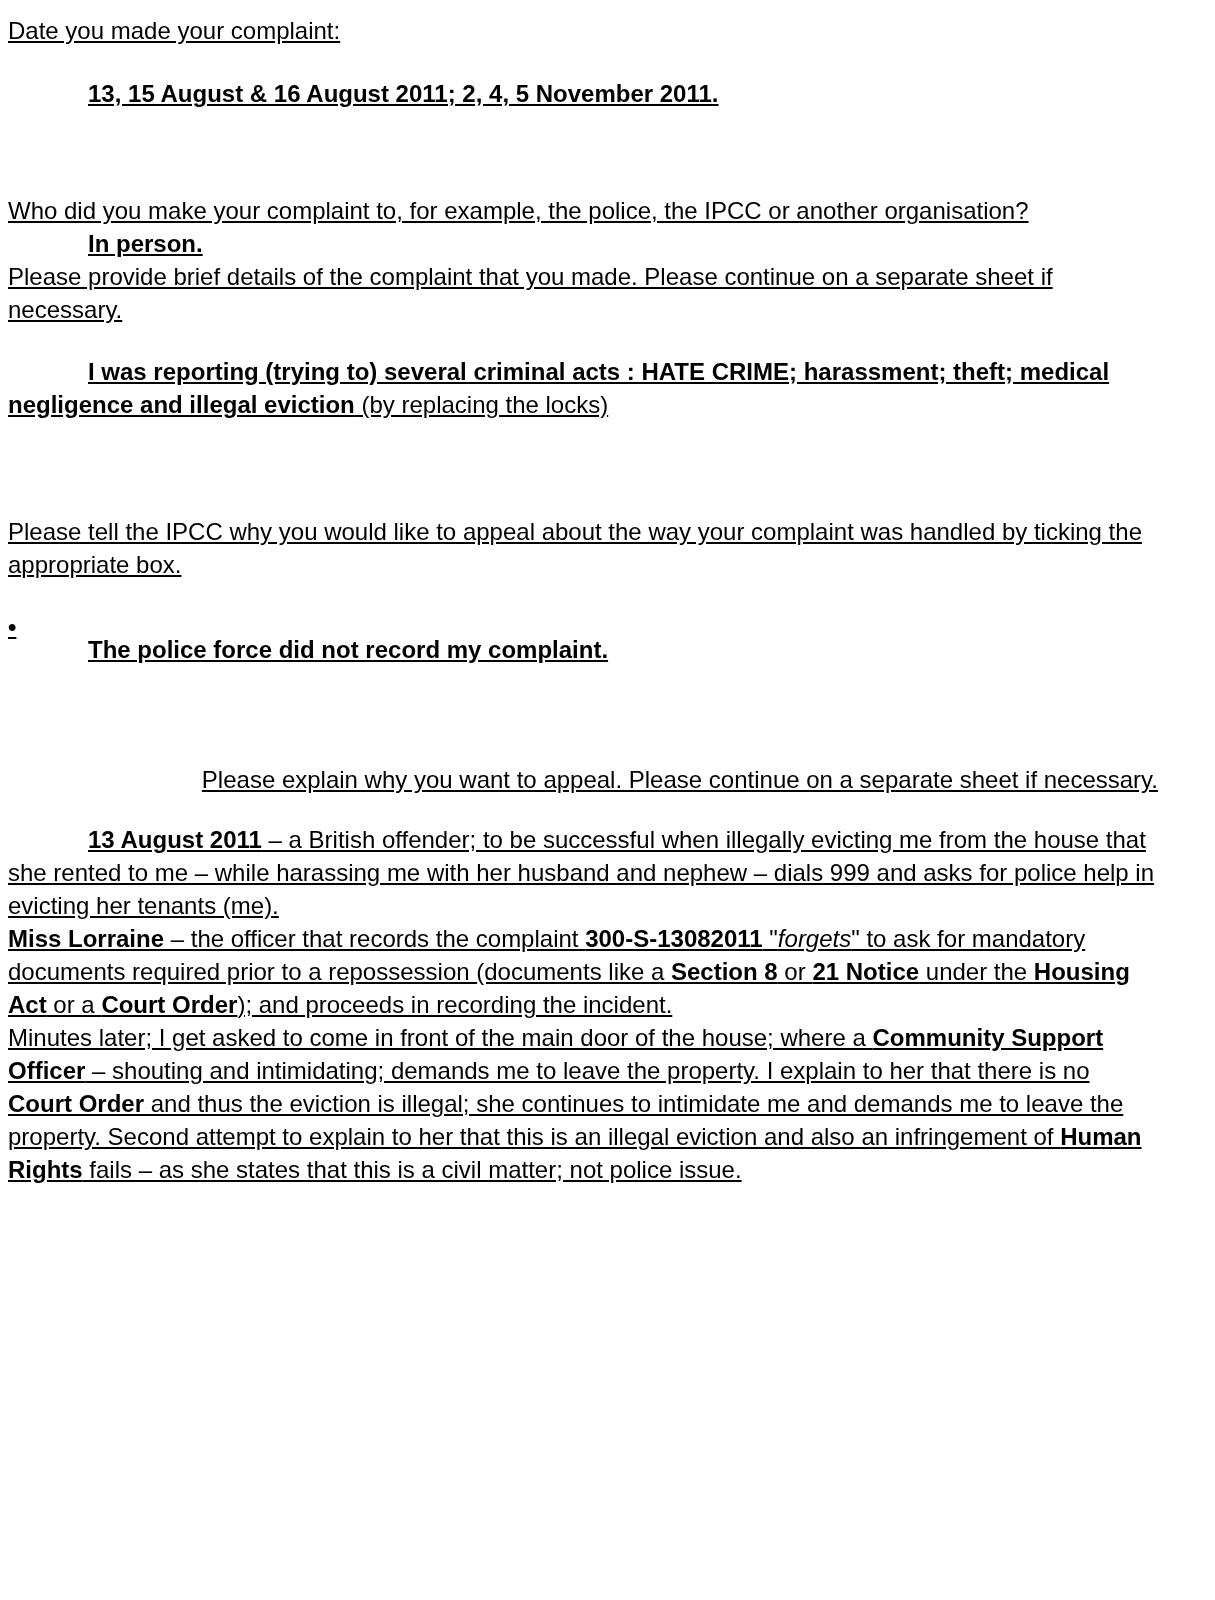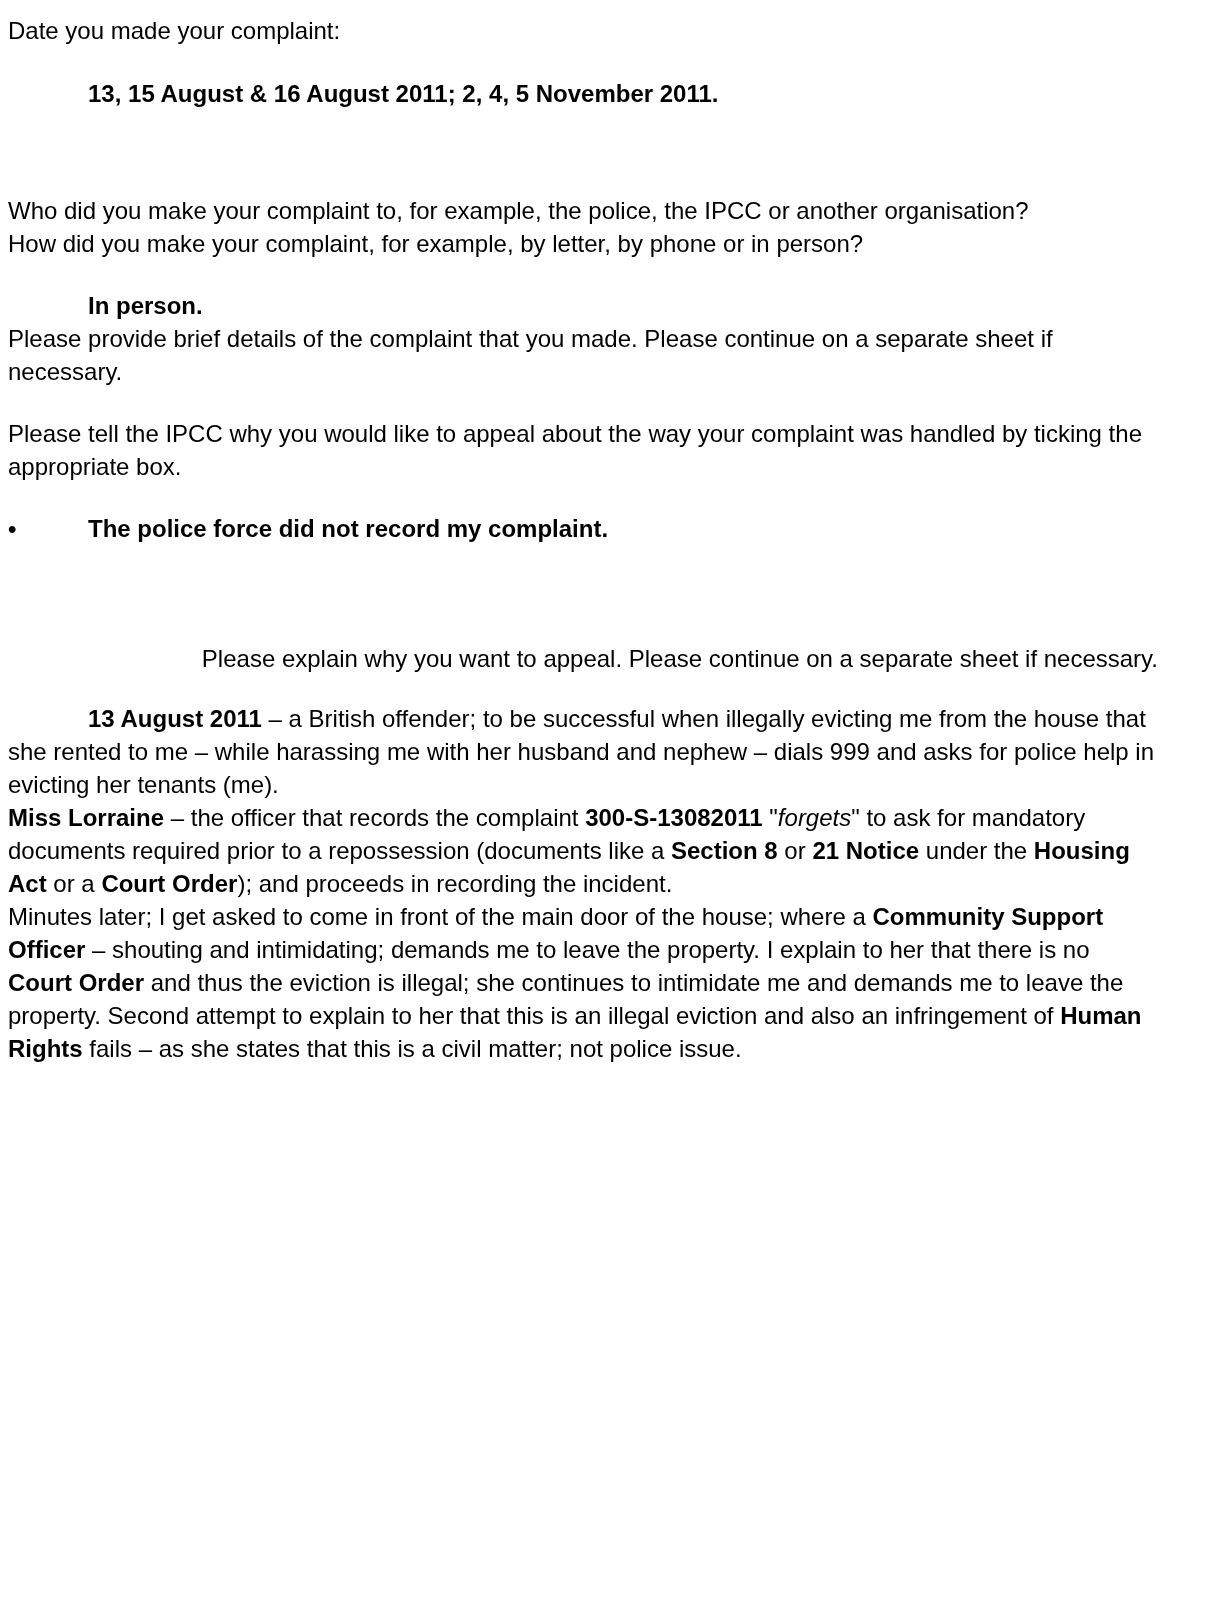--- a/index.html
+++ b/index.html
@@ -10,32 +10,33 @@
   .page {
     width: 1215px;
     min-height: 1600px;
     box-sizing: border-box;
     padding: 14px 57px 20px 8px;
     font-family: "Liberation Sans", sans-serif;
     font-size: 24px;
     line-height: 33px;
     color: #000000;
     background: #ffffff;
+    text-decoration: underline;
   }
   p { margin: 0; }
   .bold { font-weight: bold; }
   .indent { padding-left: 80px; }
   .first-indent { text-indent: 80px; }
   .bullet-row { display: flex; }
   .bullet-marker {
     flex: 0 0 80px;
     width: 80px;
     font-weight: bold;
   }
-  .bullet-text { flex: 1; }
+  .bullet-text { flex: 1; margin-top: 23px; }
   
   .mb27 { margin-bottom: 27px; text-align: right; }
   .mb29 { margin-bottom: 29px; }
   .mb30 { margin-bottom: 30px; }
   .mb39 { }
   .mb47 { }
   .mb84 { margin-bottom: 84px; }
   .mb94 { margin-bottom: 94px; }
   .mb95 { }
   .mb97 { margin-bottom: 97px; }
@@ -43,24 +44,24 @@
 </head>
 <body>
 
 <div class="page">
 
   <p class="q mb30">Date you made your complaint:</p>
   <p class="a indent bold mb84">13, 15 August &amp; 16 August 2011; 2, 4, 5 November 2011.</p>
 
   <p class="q mb39">Who did you make your complaint to, for example, the police, the IPCC or another organisation?</p>
 
-  <p class="q mb29">How did you make your complaint, for example, by letter, by phone or in person?</p>
   <p class="a indent bold mb95">In person.</p>
 
   <p class="q mb29">Please provide brief details of the complaint that you made. Please continue on a separate sheet if necessary.</p>
+  <p class="a first-indent mb94"><span style="font-weight: bold;">I was reporting (trying to) several criminal acts : HATE CRIME; harassment; theft; medical negligence and illegal eviction</span><span> (by replacing the locks)</span></p>
 
   <p class="q mb29">Please tell the IPCC why you would like to appeal about the way your complaint was handled by ticking the appropriate box.</p>
   <p class="bullet-row mb97">
     <span class="bullet-marker">•</span>
     <span class="bullet-text bold">The police force did not record my complaint.</span>
   </p>
 
   <p class="q mb27">Please explain why you want to appeal. Please continue on a separate sheet if necessary.</p>
   <p class="a first-indent mb47"><span style="font-weight: bold;">13 August 2011</span><span> – a British offender; to be successful when illegally evicting me from the house that  she rented to me – while harassing me with her husband and nephew – dials 999 and asks for police help in evicting her tenants (me).</span><br><span style="font-weight: bold;">Miss Lorraine</span><span> – the officer that records the complaint </span><span style="font-weight: bold;">300-S-13082011</span><span> "</span><span style="font-style: italic;">forgets</span><span>" to ask for mandatory documents required prior to a repossession (documents like a </span><span style="font-weight: bold;">Section 8</span><span> or </span><span style="font-weight: bold;">21 Notice</span><span> under the </span><span style="font-weight: bold;">Housing Act</span><span> or a </span><span style="font-weight: bold;">Court Order</span><span>); and proceeds in recording the incident.</span></p>
   <p class="a"><span>Minutes later; I get asked to come in front of the main door of the house; where a </span><span style="font-weight: bold;">Community Support Officer</span><span> – shouting and intimidating; demands me to leave the property. I explain to her that there is no </span><span style="font-weight: bold;">Court Order</span><span> and thus the eviction is illegal; she continues to intimidate me and demands me to leave the property. Second attempt to explain to her that this is an illegal eviction and also an infringement of </span><span style="font-weight: bold;">Human Rights</span><span> fails – as she states that this is a civil matter; not police issue.</span></p>

